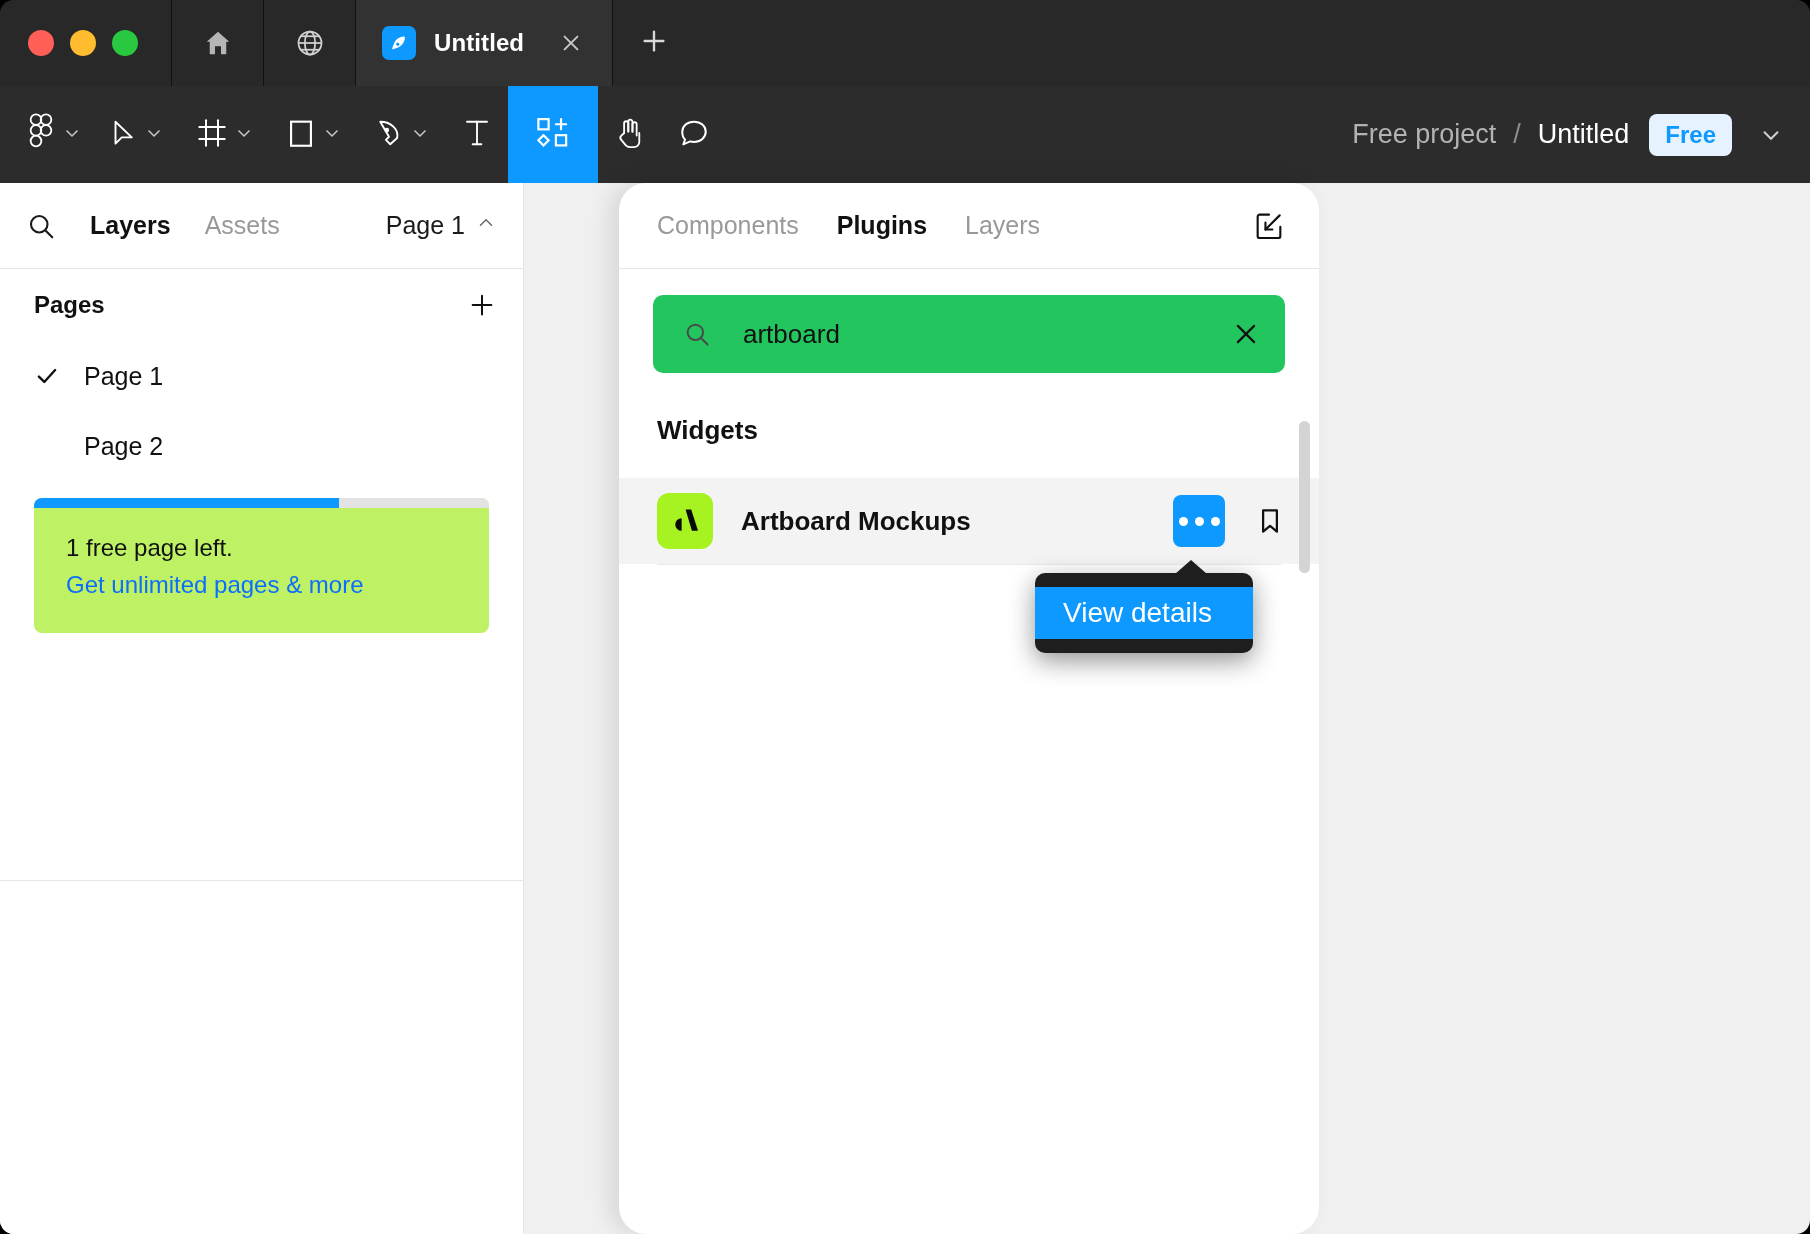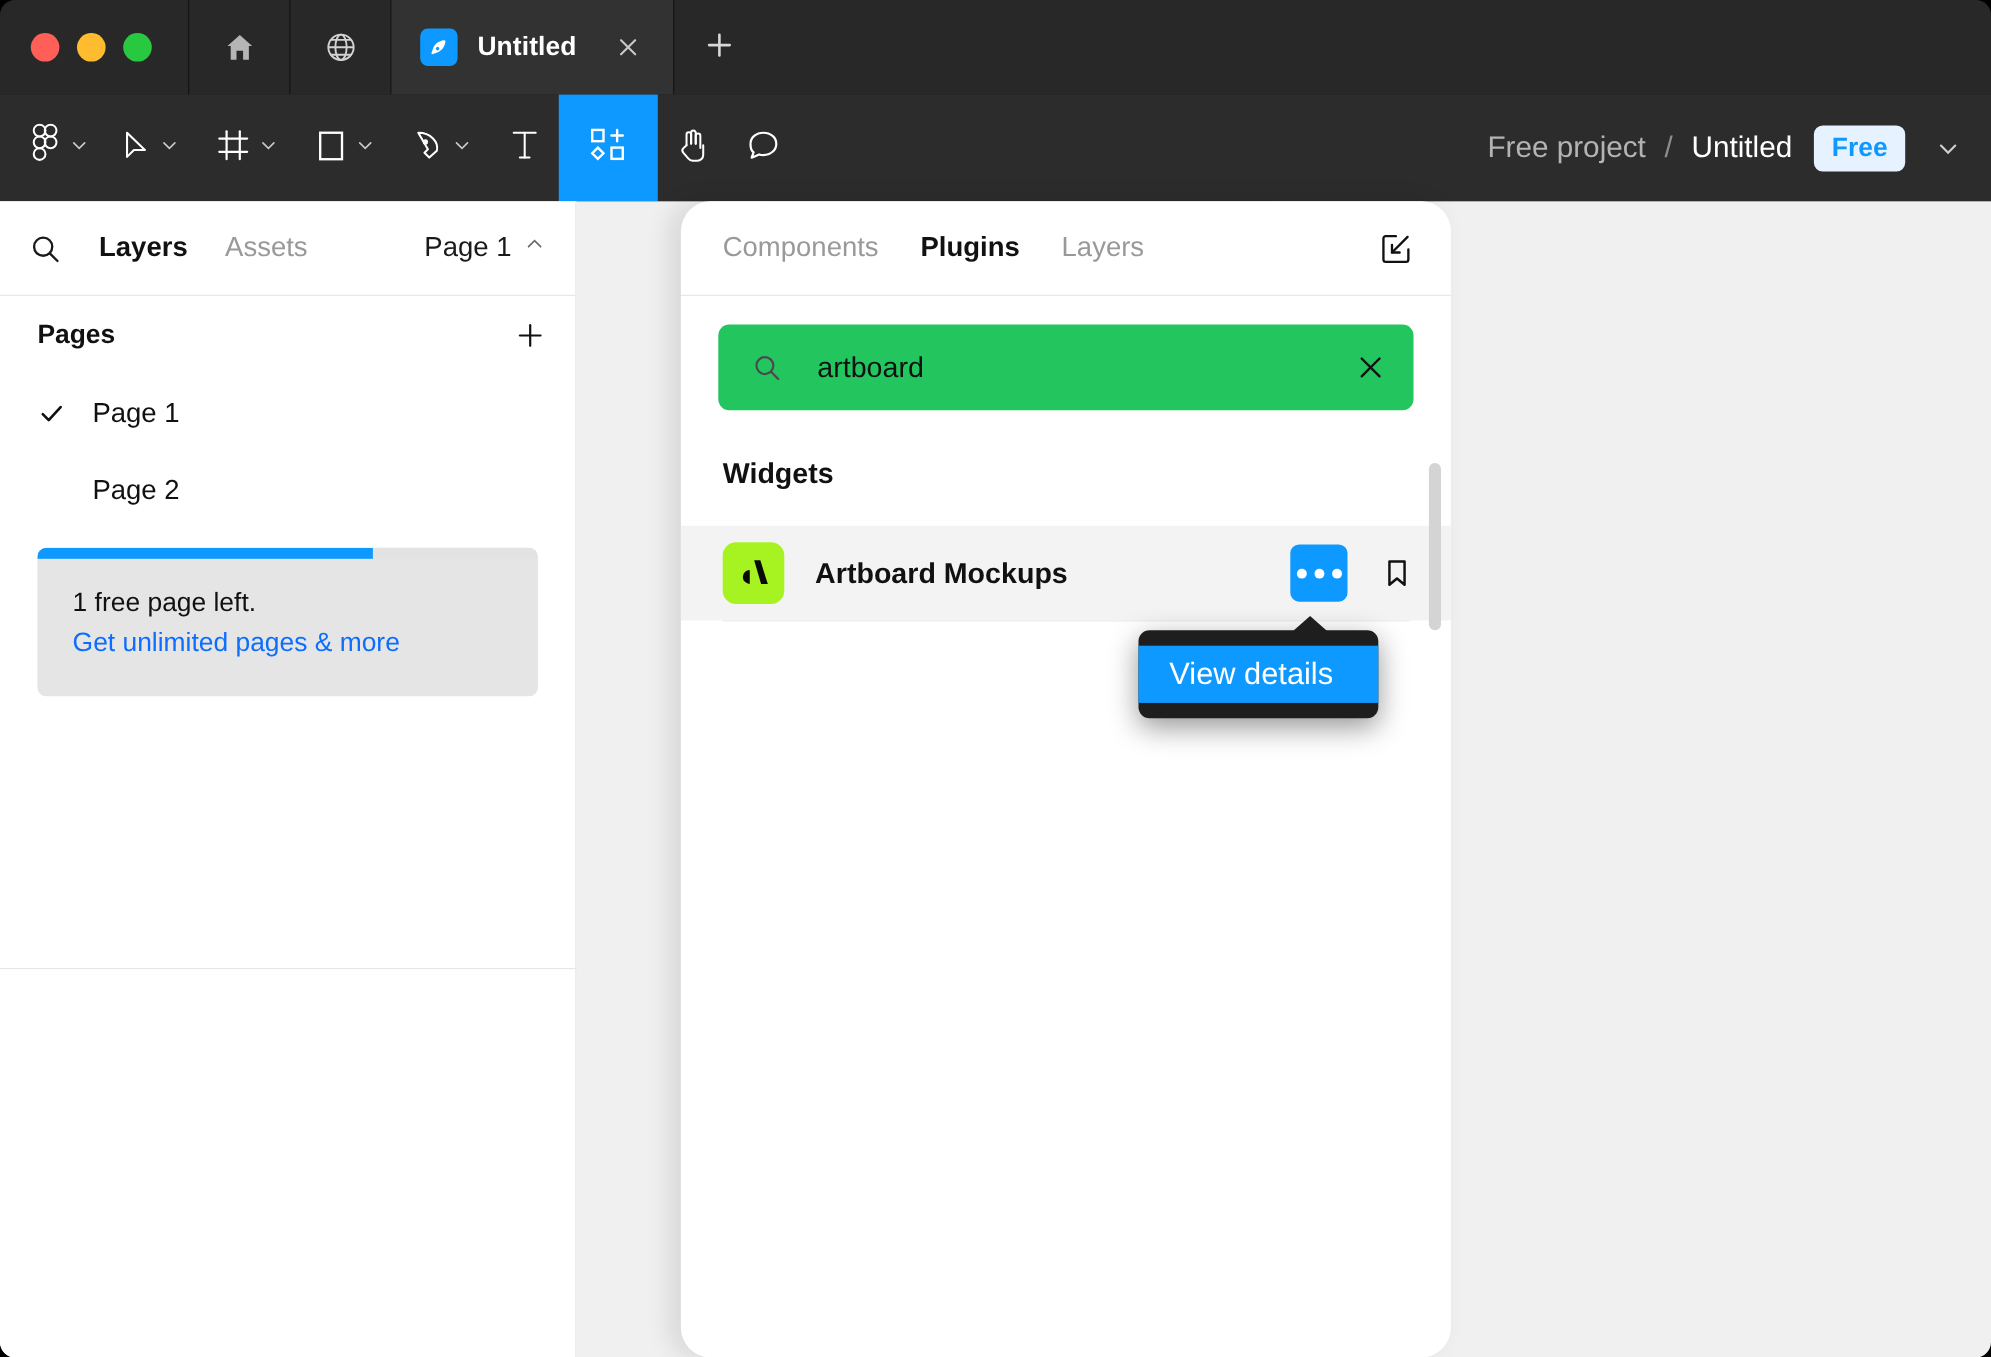--- a/index.html
+++ b/index.html
@@ -141,21 +141,21 @@
 
   .page-row {
     height: 70px; display: flex; align-items: center;
     padding-left: 34px; font-size: 25px; color: #111;
   }
   .page-check { width: 50px; display: flex; align-items: center; color: #111; }
   .page-label { }
 
   .upgrade-card {
     margin: 17px 34px 0 34px;
-    background: #e5e5e5;
+    background: #bef264;
     border-radius: 8px;
     overflow: hidden;
     position: relative;
   }
   .progress-track {
     height: 10px; width: 100%;
     background: #e3e3e3;
   }
   .progress-fill {
     height: 10px; background: #0d99ff;

